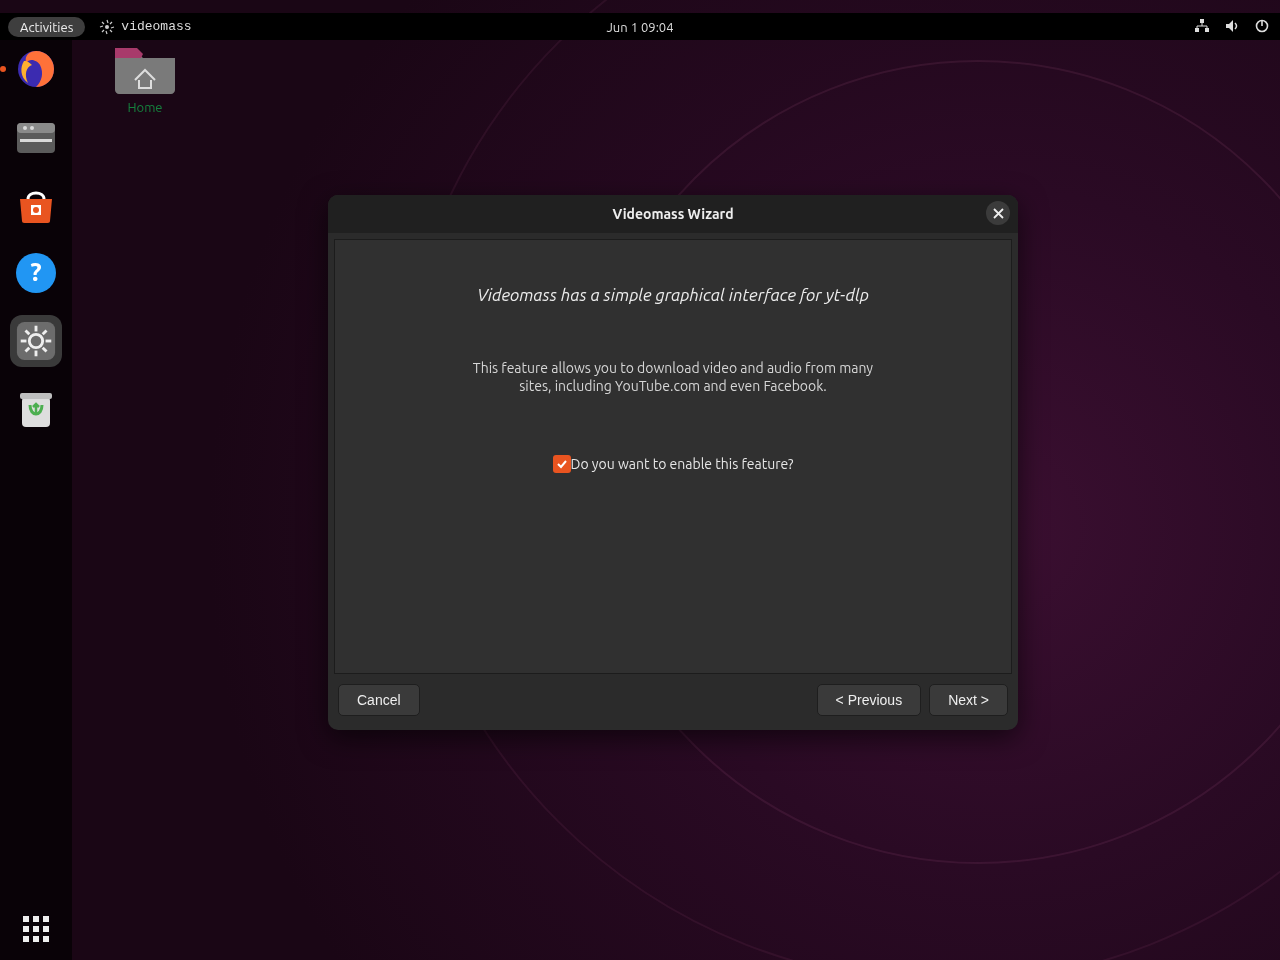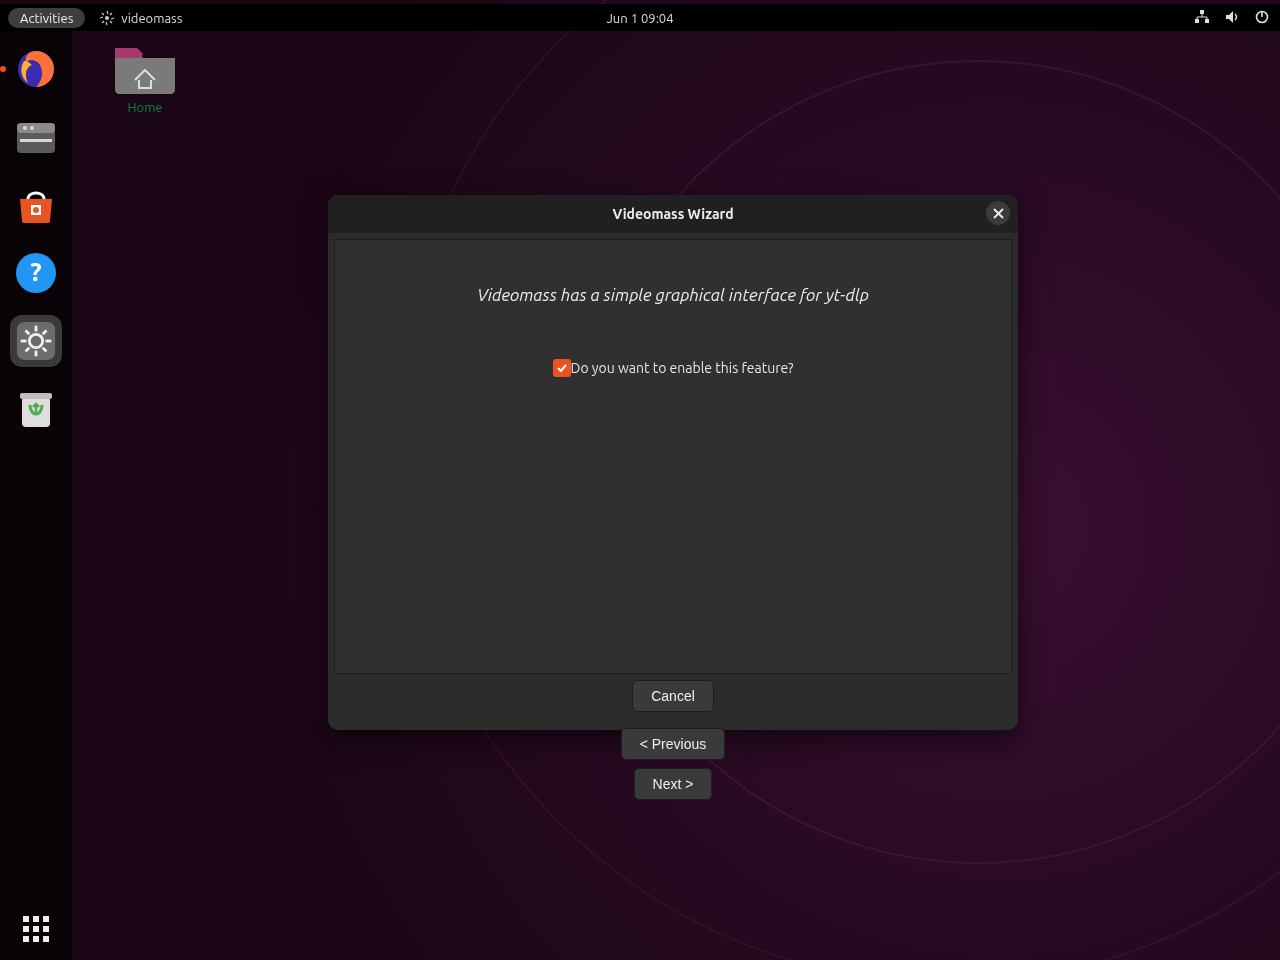--- a/index.html
+++ b/index.html
@@ -18,29 +18,29 @@
     right: -220px; top: -120px;
   }
   .desktop-bg::after {
     content: ""; position: absolute; width: 800px; height: 800px;
     border: 2px solid rgba(230,120,180,0.10); border-radius: 50%;
     right: -100px; top: 60px;
   }
 
   
   .topbar {
-    position: absolute; top: 4px; left: 0; right: 0; height: 27px;
+    position: absolute; top: 13px; left: 0; right: 0; height: 27px;
     background: #000; display: flex; align-items: center;
     color: #ddd; font-size: 13px; z-index: 50;
   }
   .topbar .activities {
     background: #3e3e3e; border-radius: 12px; padding: 3px 12px; margin-left: 8px;
     color: #eee; font-size: 13px;
   }
-  .topbar .app-indicator { display: flex; align-items: center; gap: 6px; margin-left: 14px; color: #ddd; }
+  .topbar .app-indicator { display: flex; align-items: center; gap: 6px; margin-left: 14px; color: #ddd; font-family: Liberation Mono, monospace; }
   .topbar .center { position: absolute; left: 50%; transform: translateX(-50%); font-weight: 400; }
   .topbar .right { position: absolute; right: 10px; display: flex; gap: 14px; align-items: center; }
 
   
   .dock {
     position: absolute; left: 0; top: 27px; bottom: 0; width: 72px;
     background: rgba(0,0,0,0.65); z-index: 40;
     display: flex; flex-direction: column; align-items: center; padding-top: 8px;
   }
   .dock-item { width: 52px; height: 52px; margin: 8px 0; border-radius: 12px; display: flex; align-items: center; justify-content: center; position: relative; }
@@ -74,21 +74,21 @@
     flex: 1; margin: 6px; border: 1px solid #1c1c1c; background: #303030;
     display: flex; flex-direction: column; align-items: center; padding: 45px 70px 36px;
     color: #ddd; text-align: center;
   }
   .dialog-body .headline { font-style: italic; font-size: 17px; color: #ececec; margin-bottom: 55px; }
   .dialog-body .desc { font-size: 14px; line-height: 1.3; color: #d6d6d6; margin-bottom: 60px; max-width: 430px; }
   .dialog-body .check-row { display: flex; align-items: center; font-size: 14px; color: #e6e6e6; }
   .checkbox { width: 18px; height: 18px; background: #e95420; border-radius: 3px; display: flex; align-items: center; justify-content: center; }
   .checkbox svg { width: 12px; height: 12px; }
   .dialog-footer {
-    height: 50px; display: flex; align-items: center; padding: 0 10px 10px; gap: 8px; flex-direction: column;
+    height: 50px; display: flex; align-items: center; padding: 0 10px 10px; gap: 8px;
   }
   .btn { background: #3a3a3a; border: 1px solid #1e1e1e; color: #eee; font-size: 14px; padding: 7px 18px; border-radius: 5px; cursor: pointer; }
   .dialog-footer .spacer { flex: 1; }
 </style>
 </head>
 <body>
 
 <div class="desktop-bg"></div>
 
 <div class="topbar">
@@ -208,20 +208,21 @@
   <div class="dialog-header">
     <span>Videomass Wizard</span>
     <div class="close">
       <svg width="11" height="11" viewBox="0 0 11 11">
           <path d="M1 1 L10 10 M10 1 L1 10" stroke="#eee" stroke-width="1.8"></path>
         </svg>
     </div>
   </div>
   <div class="dialog-body">
     <div class="headline">Videomass has a simple graphical interface for yt-dlp</div>
+    <div class="desc">This feature allows you to download video and audio from many sites, including YouTube.com and even Facebook.</div>
     <label class="check-row">
       <span class="checkbox">
         <svg viewBox="0 0 12 12">
             <path d="M2 6 L5 9 L10 3" stroke="#fff" stroke-width="2" fill="none"></path>
           </svg>
       </span>
       <span>Do you want to enable this feature?</span>
     </label>
   </div>
   <div class="dialog-footer">

